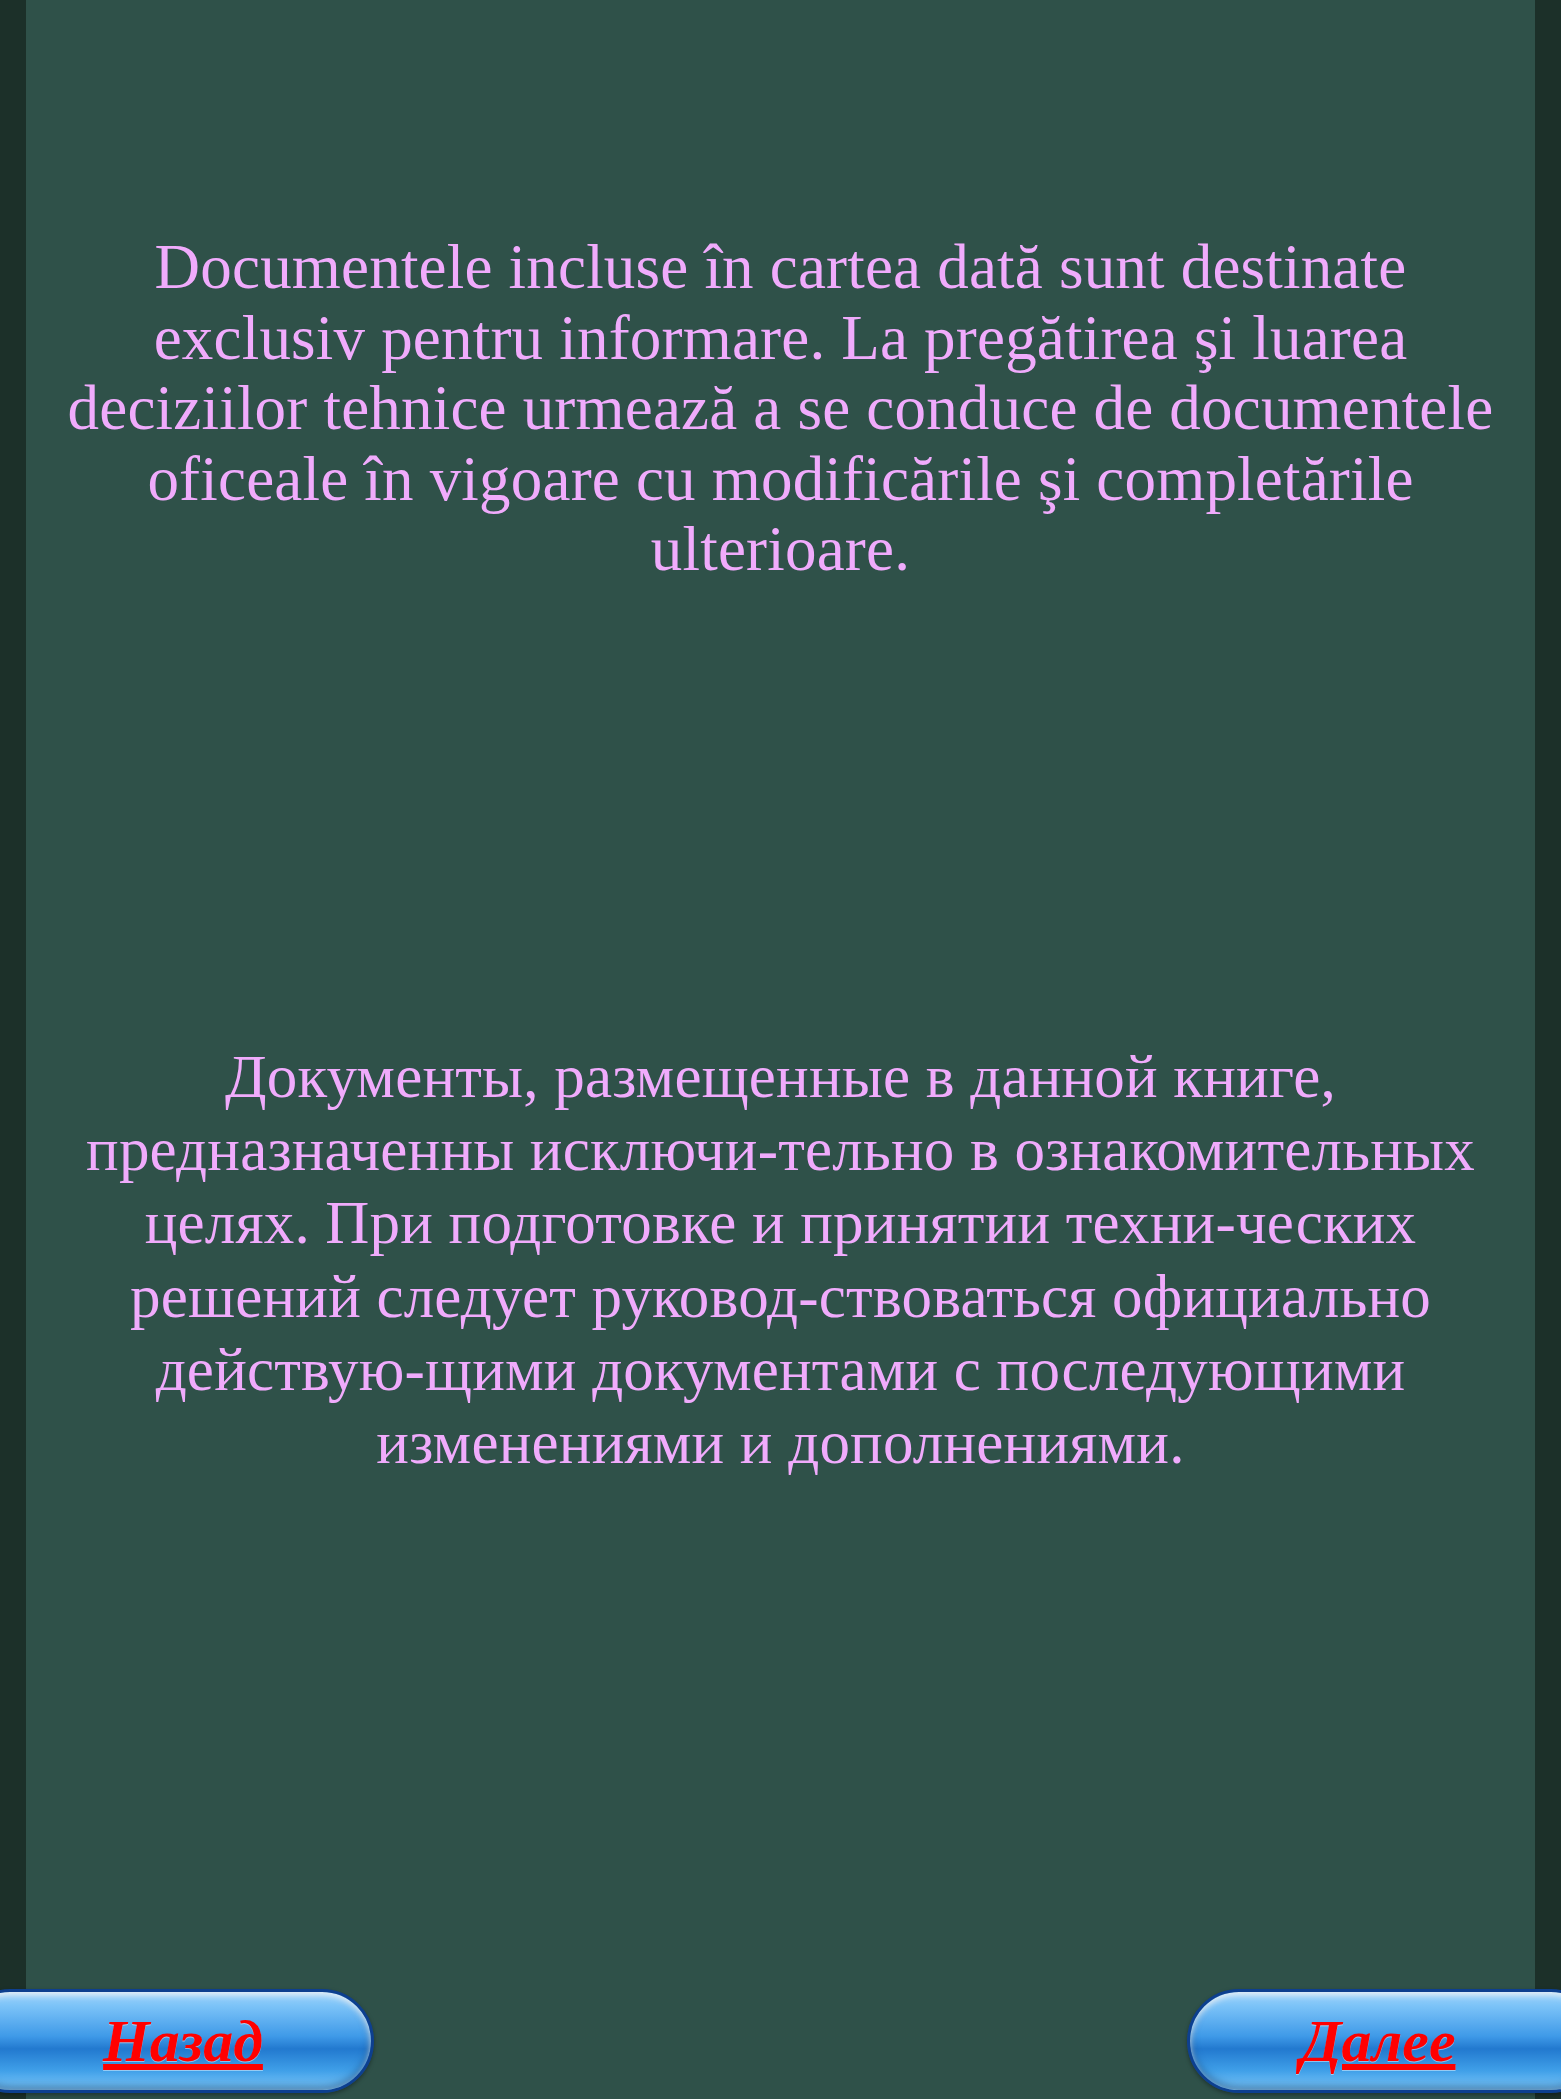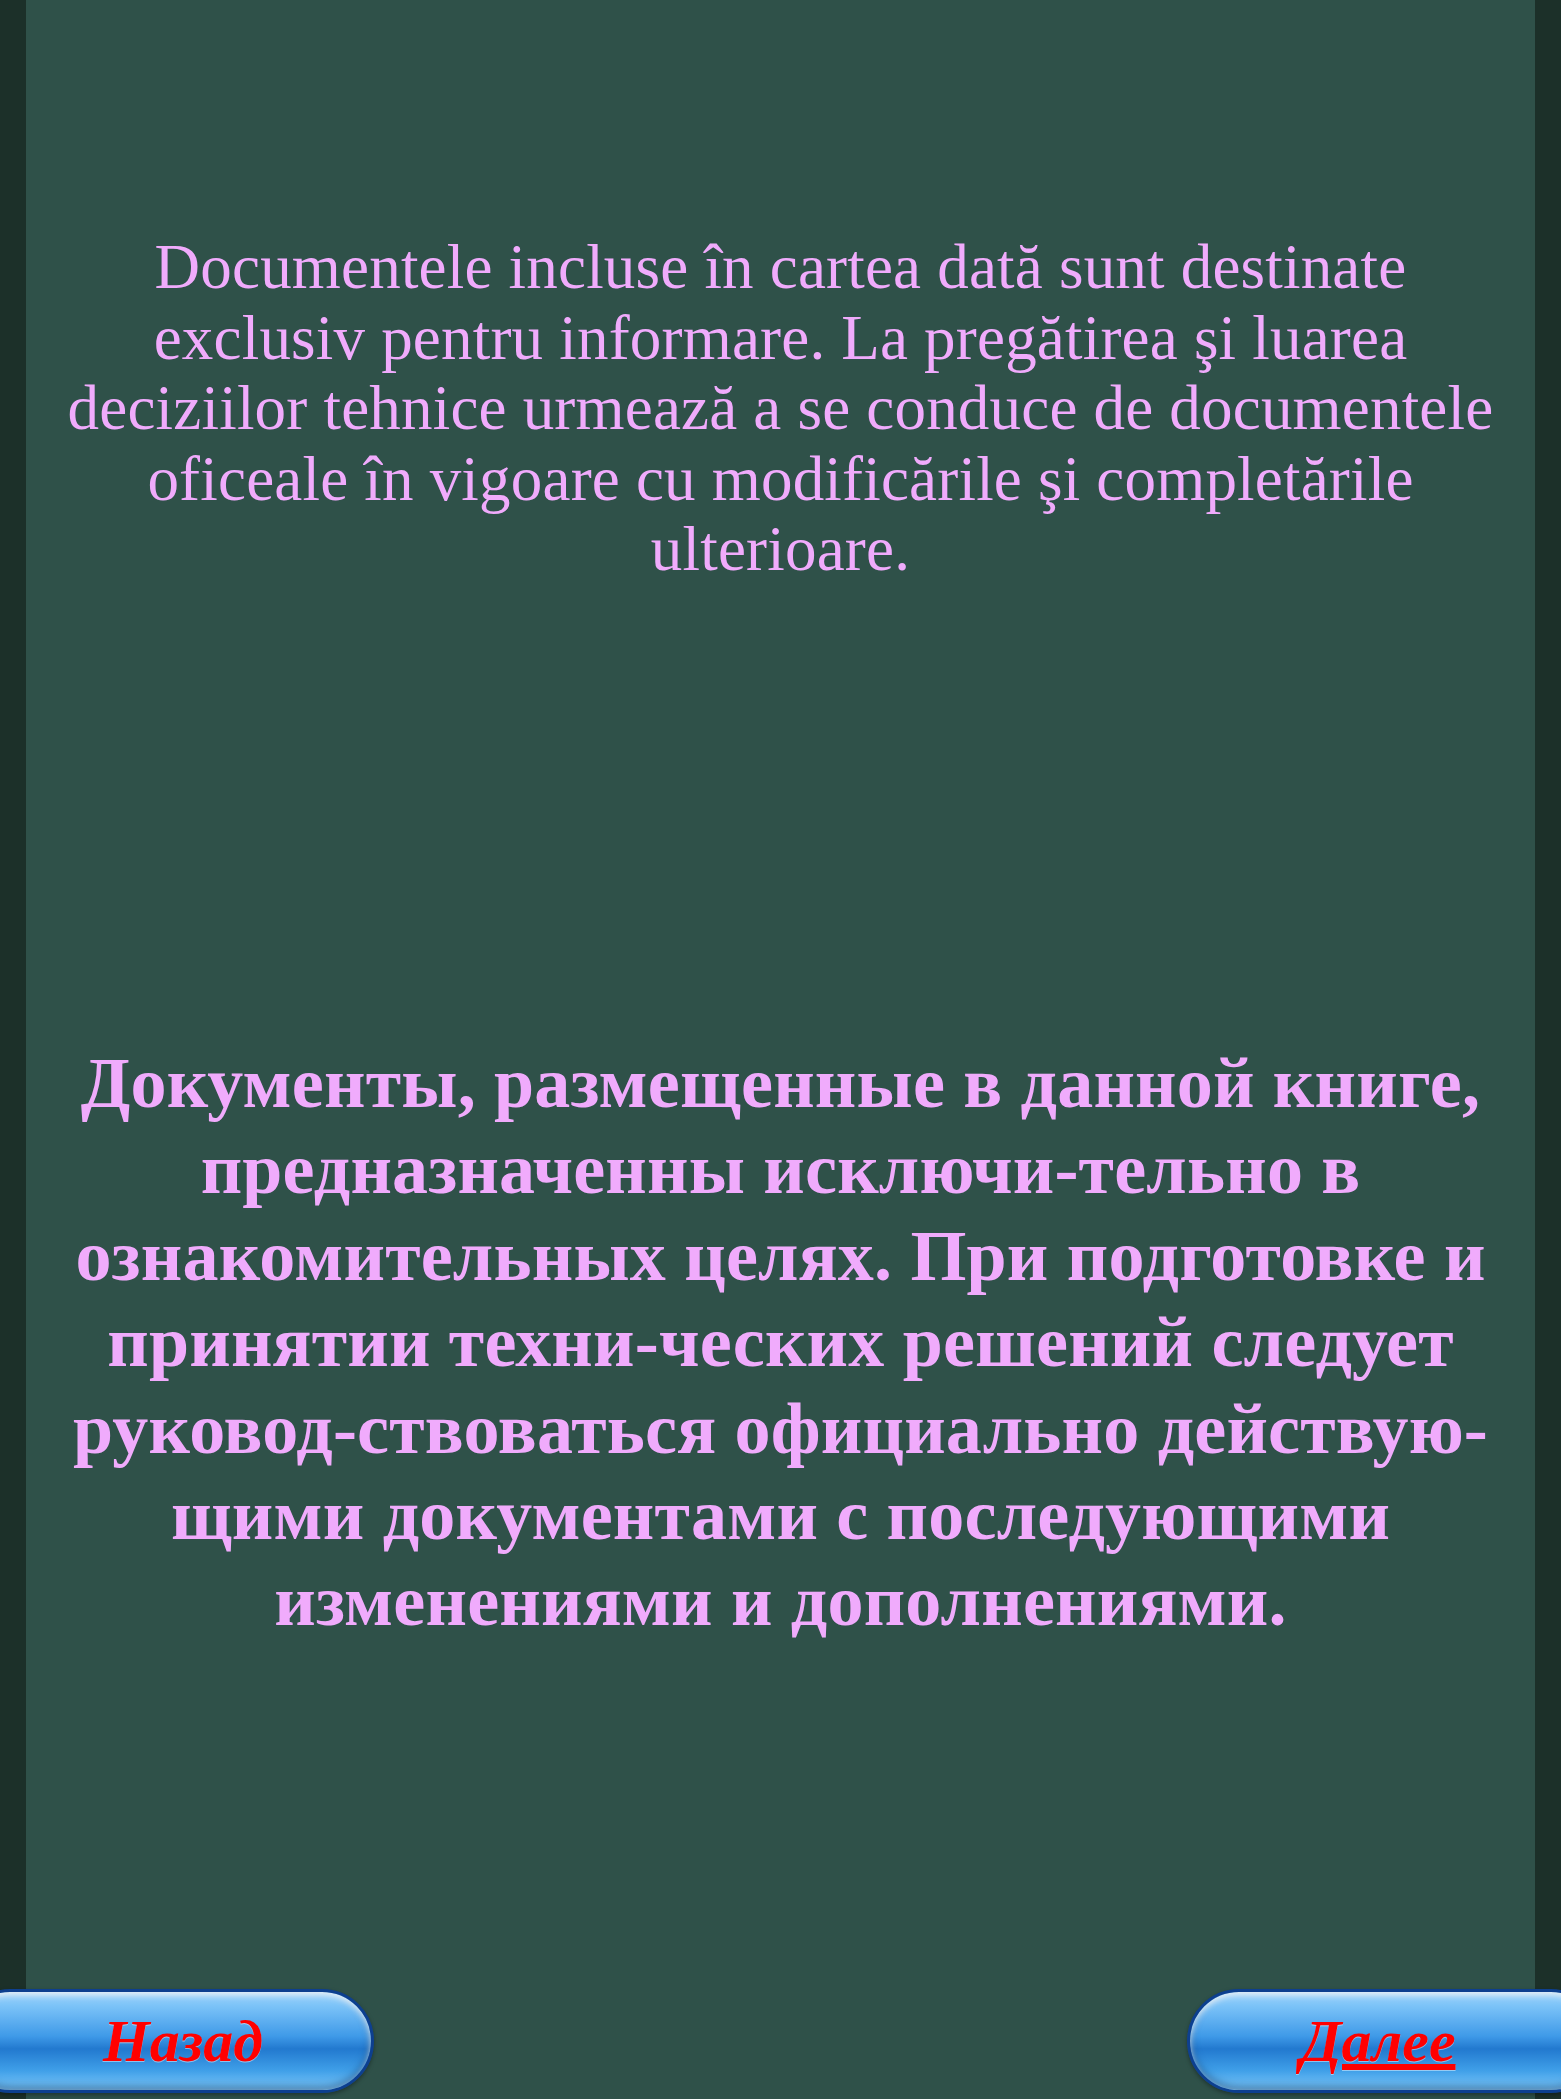--- a/index.html
+++ b/index.html
@@ -51,24 +51,23 @@
     font-size: 63px;
     line-height: 1.12;
     letter-spacing: 0.2px;
   }
 
   .para-ru {
     position: absolute;
     left: 24px;
     right: 24px;
     top: 1040px;
-    font-size: 72px;
+    font-size: 61px;
     line-height: 1.2;
     letter-spacing: 0.2px;
-    font-weight: bold;
   }
 
   
   .nav-bar {
     position: absolute;
     left: 0;
     right: 0;
     bottom: 0;
     height: 118px;
     z-index: 10;
@@ -104,21 +103,21 @@
   .nav-btn .label {
     font-family: "Liberation Serif", serif;
     font-style: italic;
     font-weight: bold;
     font-size: 60px;
     color: #ff0000;
     text-shadow: 0 1px 0 rgba(255,255,255,0.45);
     line-height: 1;
     user-select: none;
   }
-  .nav-btn.back .label { padding-left: 34px; }
+  .nav-btn.back .label { padding-left: 34px; text-decoration: underline; }
   .nav-btn.next .label { padding-right: 34px; text-decoration: underline; }
 </style>
 </head>
 <body>
 
 <div class="edge-band left"></div>
 <div class="edge-band right"></div>
 
 <div class="content">
 

